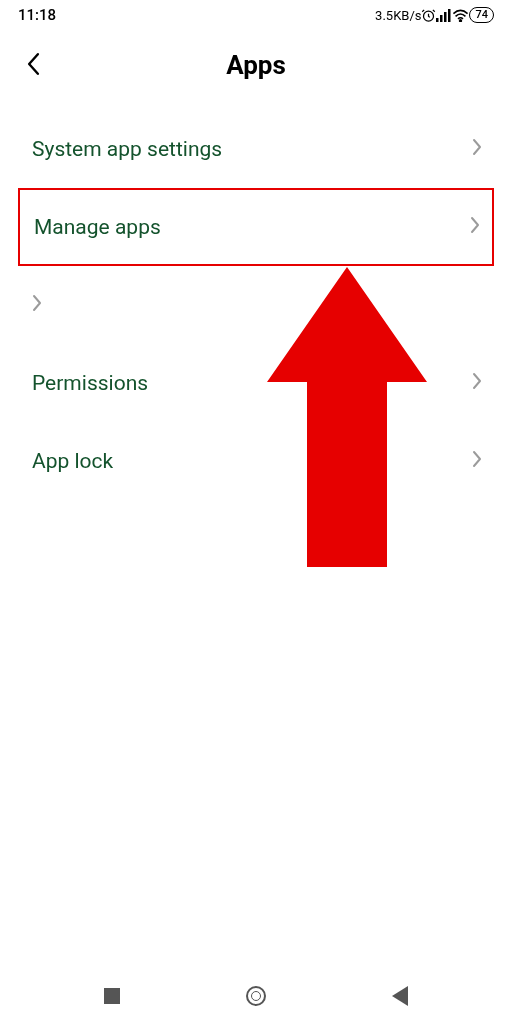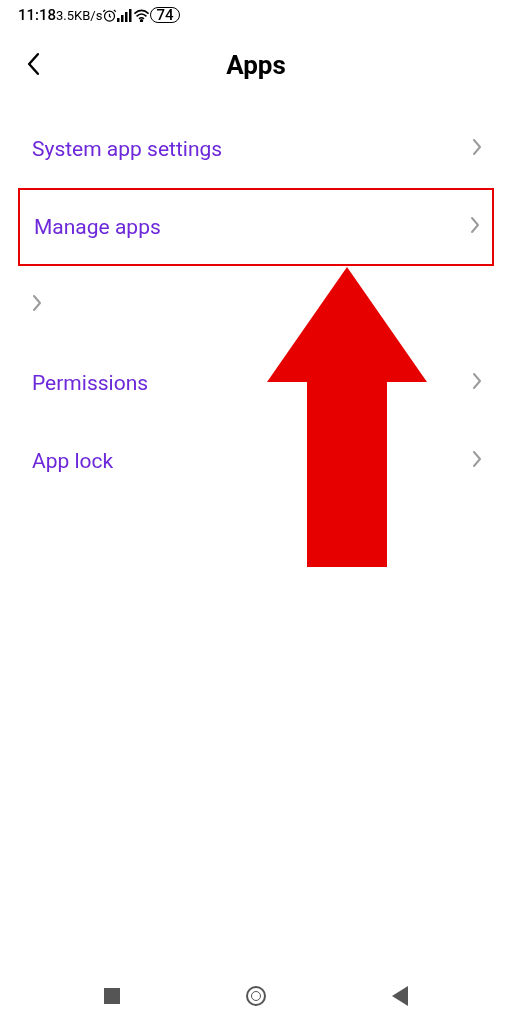--- a/index.html
+++ b/index.html
@@ -6,37 +6,38 @@
     body {
       width: 512px;
       height: 1024px;
       background: #ffffff;
       font-family: -apple-system, BlinkMacSystemFont, "Segoe UI", Roboto, sans-serif;
       position: relative;
       overflow: hidden;
     }
     .status-bar {
       display: flex;
+      justify-content: space-between;
       align-items: center;
       padding: 6px 18px 4px 18px;
       font-size: 15px;
       color: #000;
     }
     .status-left { font-weight: 500; }
     .status-right {
       display: flex;
       align-items: center;
       font-size: 13px;
     }
     .status-icon { display: inline-flex; align-items: center; }
     .battery-pill {
       border: 1.5px solid #000;
       border-radius: 9px;
       padding: 0 5px;
-      font-size: 15px;
+      font-size: 11px;
       font-weight: 500;
       line-height: 14px;
     }
     .header {
       display: flex;
       align-items: flex-end;
       padding: 22px 20px 22px 20px;
       position: relative;
     }
     .back-btn {
@@ -63,21 +64,21 @@
       padding: 20px 30px 20px 32px;
       height: 78px;
     }
     .list-item.highlighted {
       border: 2.5px solid #e60000;
       margin: 0 18px;
       padding: 20px 12px 20px 14px;
     }
     .item-label {
       font-size: 21px;
-      color: #6d28d9;
+      color: #14532d;
       font-weight: 400;
     }
     .chevron {
       color: #9b9b9b;
       font-size: 20px;
       font-weight: 300;
     }
     .red-arrow {
       position: absolute;
       left: 267px;

